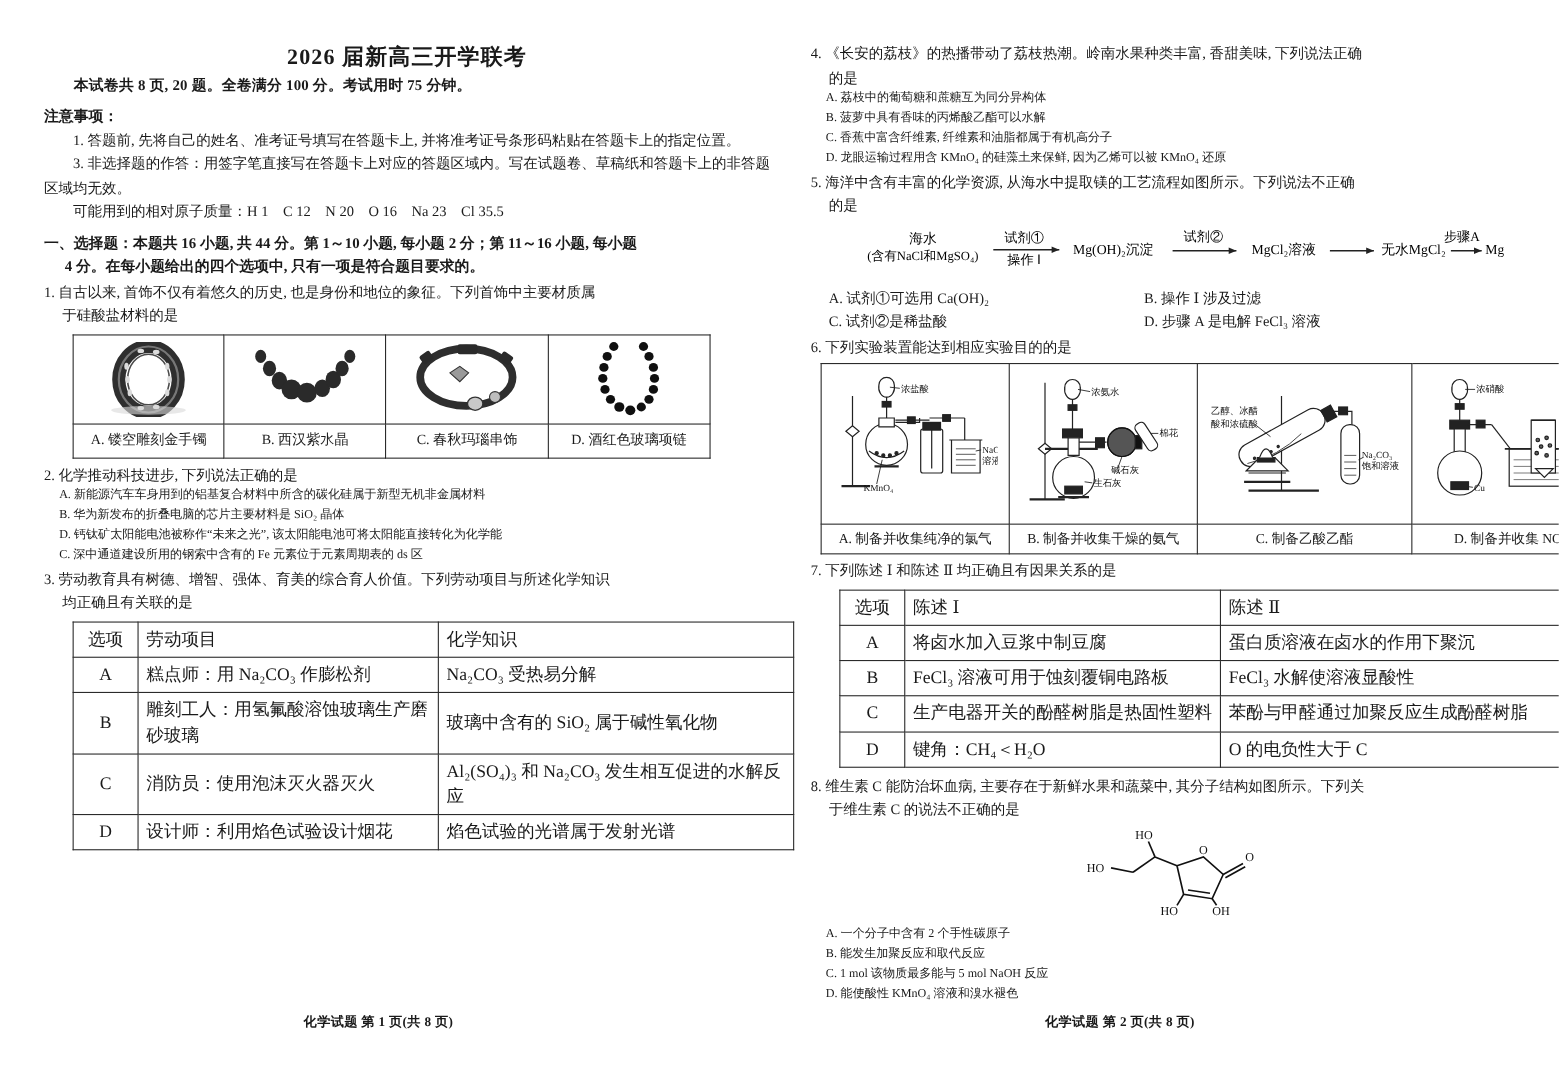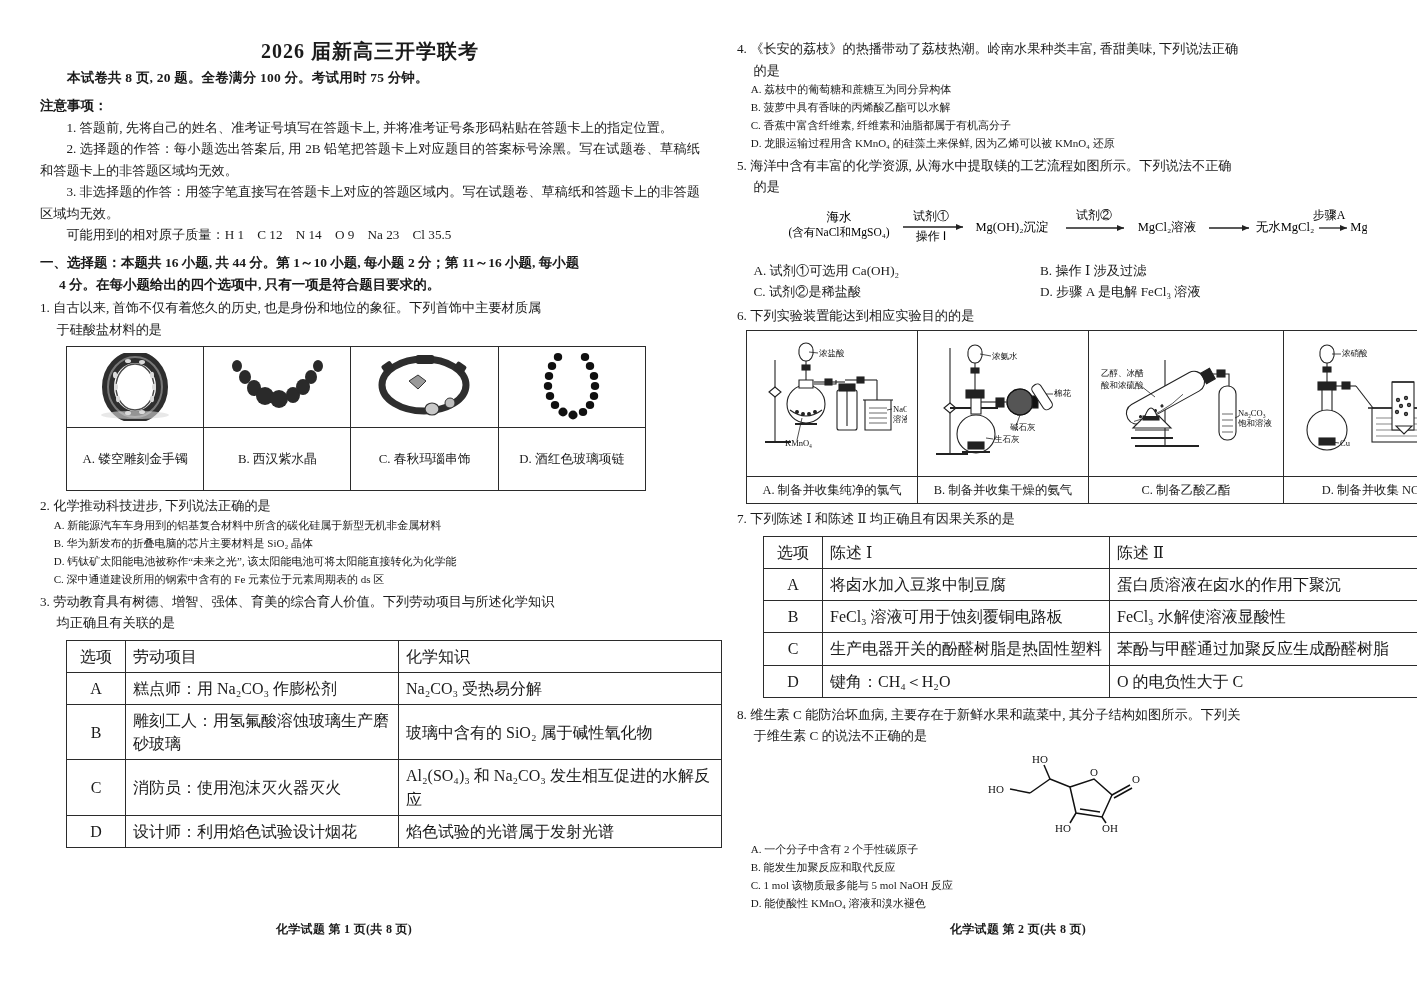--- a/index.html
+++ b/index.html
@@ -111,21 +111,21 @@
 
   
   table.imgtab{
     border-collapse:collapse;
     width:580px;
     margin:6px 0 4px 26px;
     font-size:12.8px;
   }
   table.imgtab td{border:1px solid #2b2b2b;text-align:center;}
   table.imgtab td.pic{height:74px;padding:3px;}
-  table.imgtab td.cap{height:22px;padding:20px 2px;white-space:nowrap;}
+  table.imgtab td.cap{height:22px;padding:4px 2px;white-space:nowrap;}
 
   
   table.apptab{
     border-collapse:collapse;
     width:640px;
     margin:4px 0 4px 9px;
     font-size:12.4px;
   }
   table.apptab td{border:1px solid #2b2b2b;text-align:center;}
   table.apptab td.pic{height:125px;padding:10px;vertical-align:bottom;}
@@ -156,23 +156,22 @@
 
 <div class="page">
 
   <div class="col col-left">
 
     <div class="doc-title">2026 届新高三开学联考</div>
     <div class="exam-meta">本试卷共 8 页, 20 题。全卷满分 100 分。考试用时 75 分钟。</div>
 
     <div class="notice-title">注意事项：</div>
     <p class="notice-item">1. 答题前, 先将自己的姓名、准考证号填写在答题卡上, 并将准考证号条形码粘贴在答题卡上的指定位置。</p>
-    <p class="notice-item">2. 选择题的作答：每小题选出答案后, 用 2B 铅笔把答题卡上对应题目的答案标号涂黑。写在试题卷、草稿纸和答题卡上的非答题区域均无效。</p>
     <p class="notice-item">3. 非选择题的作答：用签字笔直接写在答题卡上对应的答题区域内。写在试题卷、草稿纸和答题卡上的非答题区域均无效。</p>
-    <p class="atomic-mass">可能用到的相对原子质量：H 1　C 12　N 14　O 9　Na 23　Cl 35.5</p>
+    <p class="atomic-mass">可能用到的相对原子质量：H 1　C 12　N 20　O 16　Na 23　Cl 35.5</p>
 
     <div class="sec-head">
       <span>一、选择题：本题共 16 小题, 共 44 分。第 1～10 小题, 每小题 2 分；第 11～16 小题, 每小题</span>
       <span class="ind">4 分。在每小题给出的四个选项中, 只有一项是符合题目要求的。</span>
     </div>
 
     <div class="q">
       <div class="q-stem">
         <span>1.</span>
         <span>自古以来, 首饰不仅有着悠久的历史, 也是身份和地位的象征。下列首饰中主要材质属</span>

